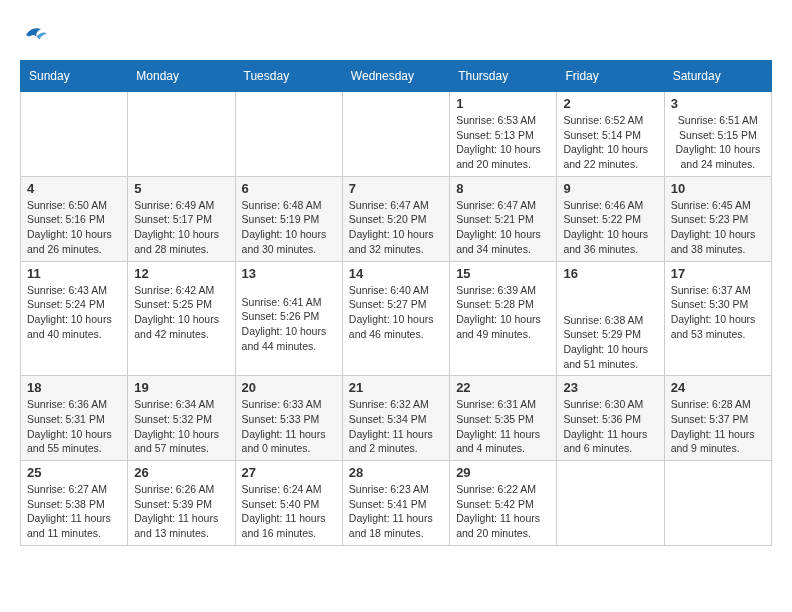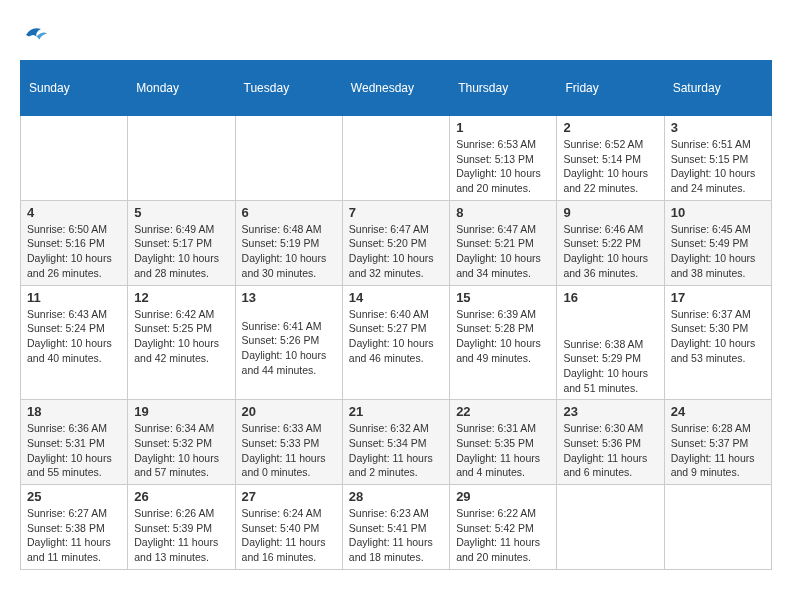--- a/index.html
+++ b/index.html
@@ -39,21 +39,21 @@
     }
     .calendar {
       width: 100%;
       border-collapse: collapse;
       font-size: 11px;
     }
     .calendar th {
       background: #1a6eb5;
       color: #fff;
       text-align: left;
-      padding: 20px 8px;
+      padding: 8px 8px;
       font-size: 12px;
       font-weight: normal;
       border: 1px solid #1a6eb5;
     }
     .calendar td {
       border: 1px solid #ccc;
       vertical-align: top;
       padding: 4px 6px;
       width: calc(100% / 7);
       min-height: 80px;
@@ -130,21 +130,21 @@
         </td>
         <td>
           <div class="day-number">2</div>
           <div class="day-info" style="white-space: pre-line;">Sunrise: 6:52 AM
 Sunset: 5:14 PM
 Daylight: 10 hours
 and 22 minutes.</div>
         </td>
         <td>
           <div class="day-number">3</div>
-          <div class="day-info" style="white-space: pre-line;">Sunrise: 6:51 AM
+          <div class="day-info" style="white-space: pre-line; text-align: center;">Sunrise: 6:51 AM
 Sunset: 5:15 PM
 Daylight: 10 hours
 and 24 minutes.</div>
         </td>
       </tr>
       <tr class="row-even">
         <td>
           <div class="day-number">4</div>
           <div class="day-info" style="white-space: pre-line;">Sunrise: 6:50 AM
 Sunset: 5:16 PM
@@ -182,21 +182,21 @@
         <td>
           <div class="day-number">9</div>
           <div class="day-info" style="white-space: pre-line;">Sunrise: 6:46 AM
 Sunset: 5:22 PM
 Daylight: 10 hours
 and 36 minutes.</div>
         </td>
         <td>
           <div class="day-number">10</div>
           <div class="day-info" style="white-space: pre-line;">Sunrise: 6:45 AM
-Sunset: 5:49 PM
+Sunset: 5:23 PM
 Daylight: 10 hours
 and 38 minutes.</div>
         </td>
       </tr>
       <tr class="row-odd">
         <td>
           <div class="day-number">11</div>
           <div class="day-info" style="white-space: pre-line;">Sunrise: 6:43 AM
 Sunset: 5:24 PM
 Daylight: 10 hours

